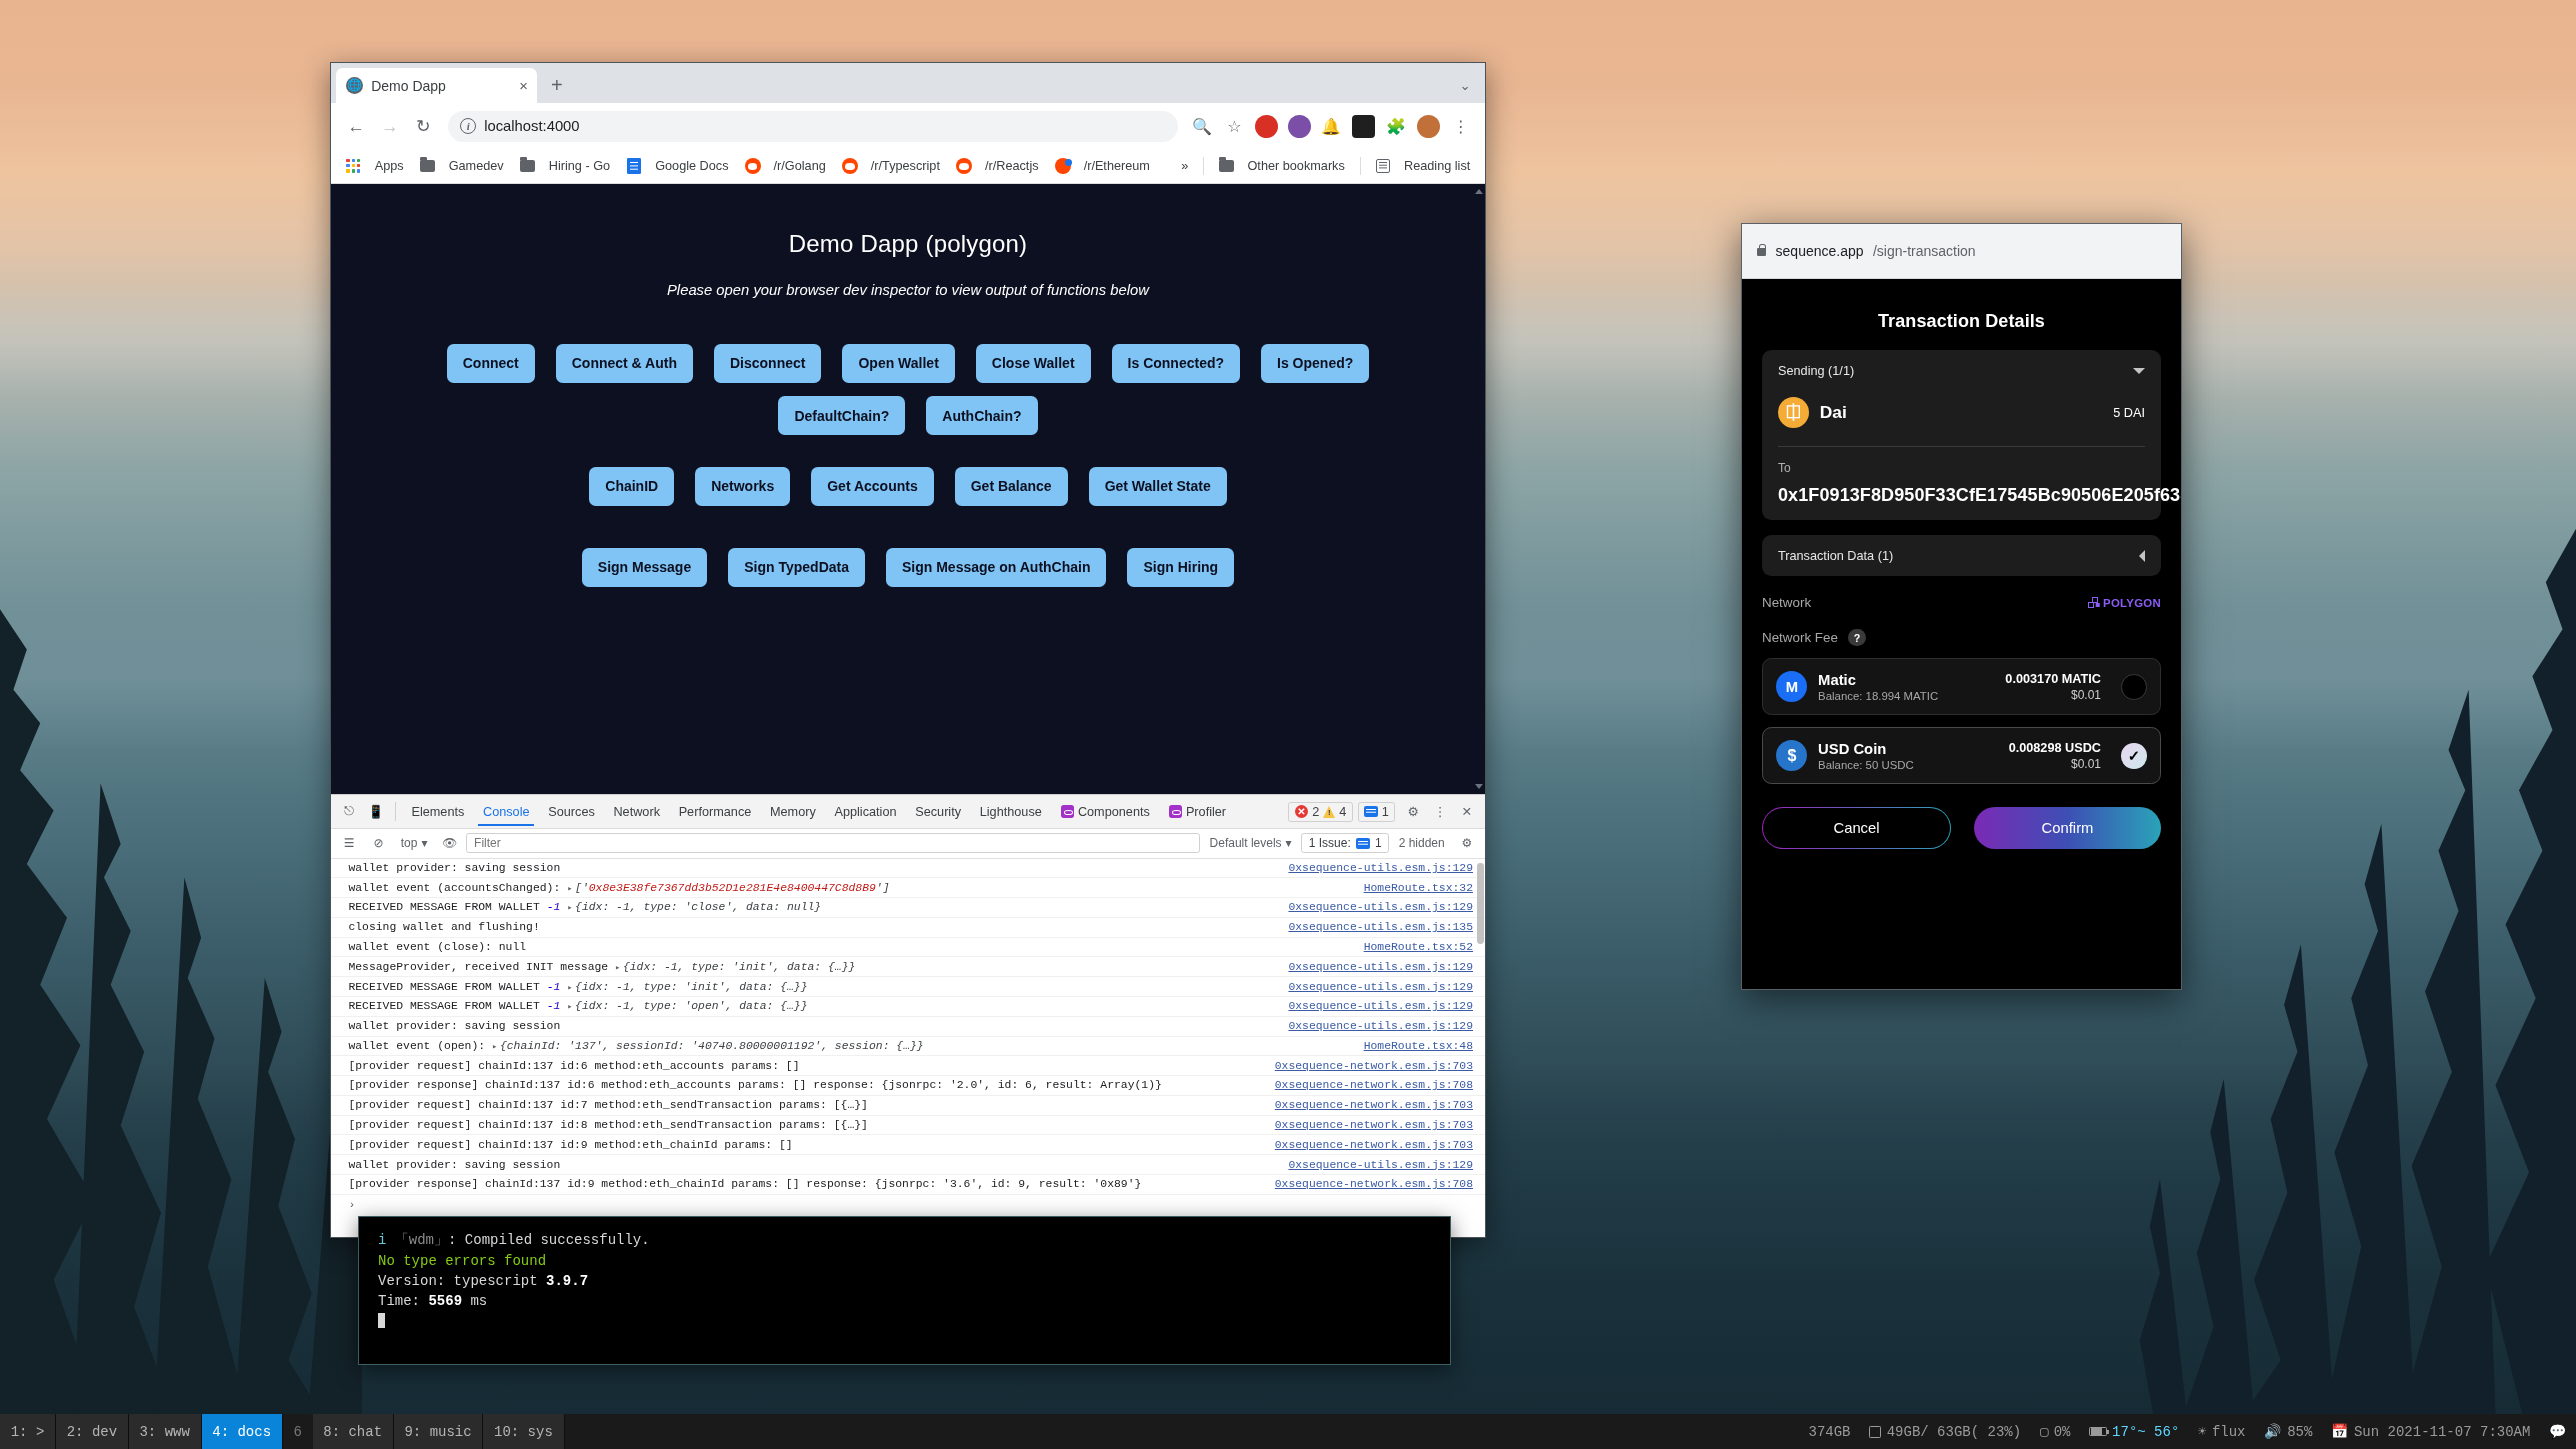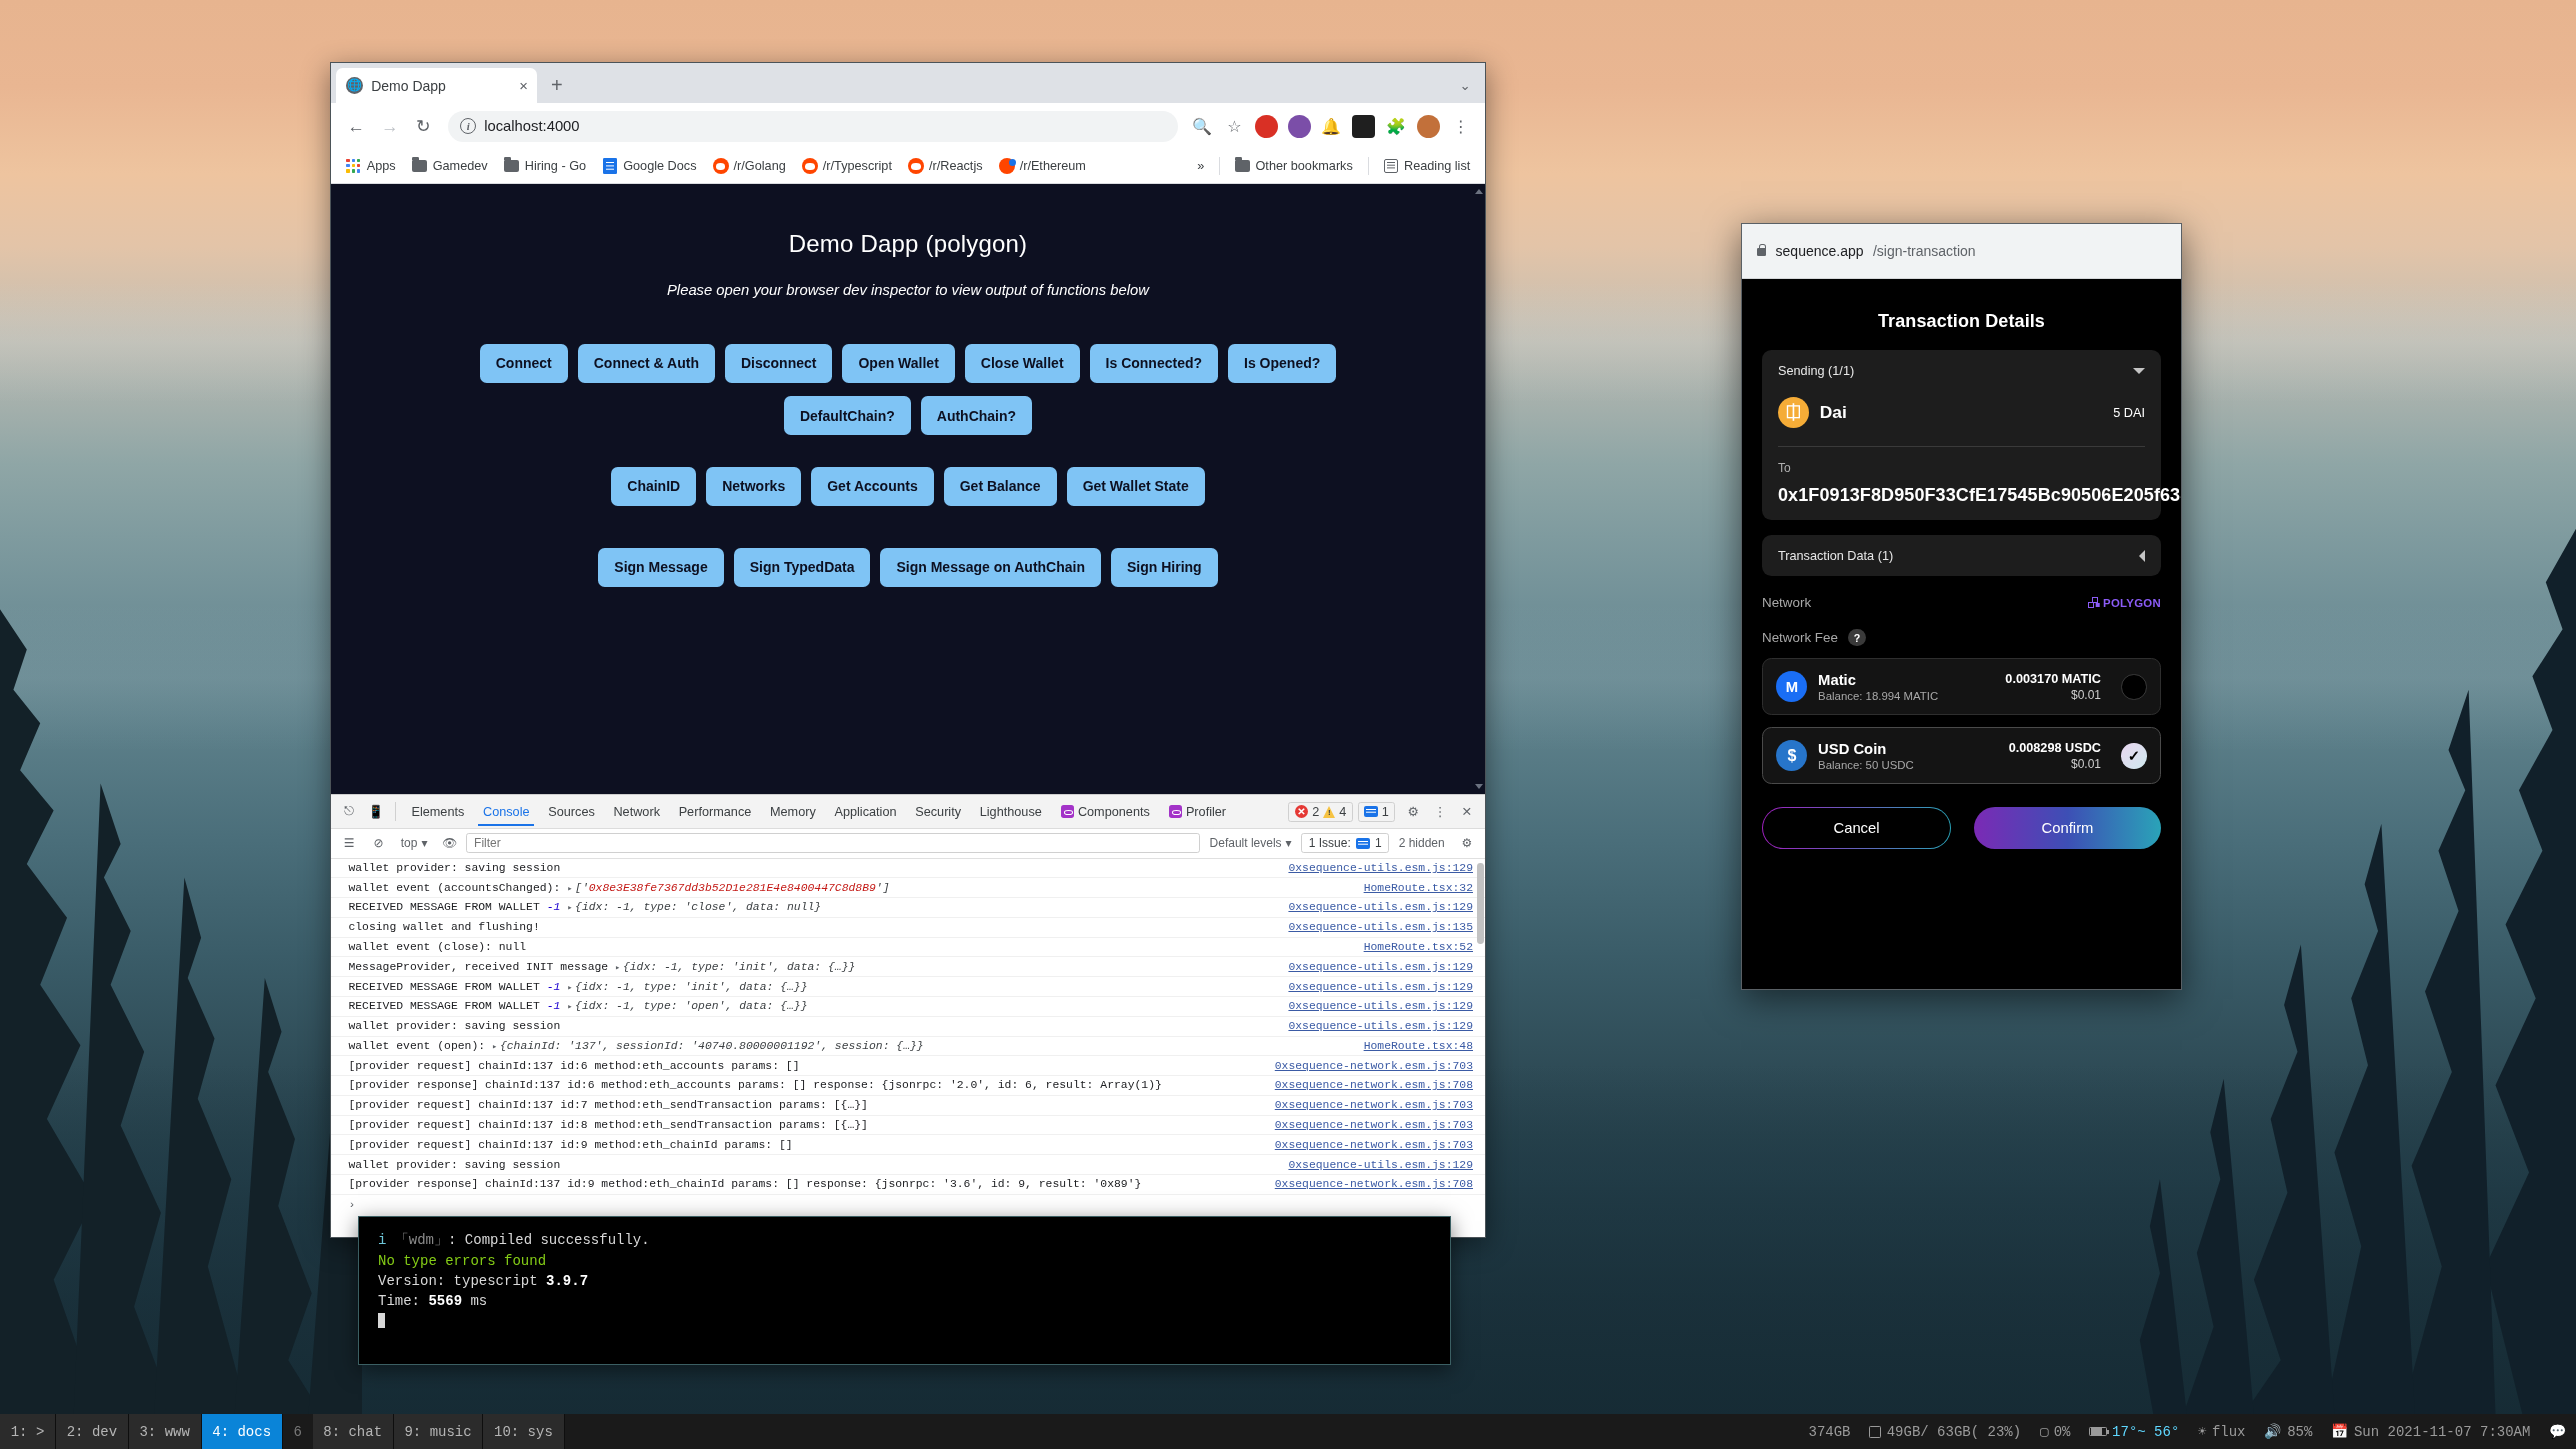--- a/index.html
+++ b/index.html
@@ -107,21 +107,21 @@
     cursor: pointer;
   }
   .ext-ic { width: 23px; height: 23px; border-radius: 50%; flex: none; margin: 0 3.4px; cursor: pointer; }
 
   
   .bookmarks {
     height: 35px; background: #fff; display: flex; align-items: center;
     padding: 0 8px; gap: 2.7px; font-size: 12.7px; color: #3c4043;
     border-bottom: 0.7px solid #dadce0;
   }
-  .bm { display: flex; align-items: center; gap: 5px; padding: 3.4px 6.7px; border-radius: 4px; cursor: pointer; white-space: nowrap; }
+  .bm { display: flex; align-items: center; gap: 13px; padding: 3.4px 6.7px; border-radius: 4px; cursor: pointer; white-space: nowrap; }
   .bm-ic { width: 16px; height: 16px; flex: none; display:flex; align-items:center; justify-content:center; }
   .folder-ic {
     width: 14.8px; height: 11.4px; background: #5f6368; border-radius: 1.3px 2px 2px 2px;
     position: relative;
   }
   .folder-ic::before {
     content:''; position:absolute; top:-3.4px; left:0; width: 6.7px; height: 3.4px;
     background: #5f6368; border-radius: 1.3px 1.3px 0 0;
   }
   .reddit-ic { width: 16px; height: 16px; border-radius: 50%; background: #ff4500; position: relative; }
@@ -162,21 +162,21 @@
     flex: 1; display: flex; flex-direction: column; align-items: center;
     padding-top: 46px; color: #fff;
   }
   .dapp h1 {
     font-size: 24px; font-weight: 400; letter-spacing: 0.2px;
     font-family: "Liberation Sans", sans-serif;
   }
   .dapp .subtitle {
     font-size: 14.8px; font-style: italic; margin-top: 24px; color: #fff; font-weight: 400;
   }
-  .btnrow { display: flex; gap: 10px; justify-content: center; flex-wrap: nowrap; border-radius: 8px; }
+  .btnrow { display: flex; gap: 21px; justify-content: center; flex-wrap: nowrap; border-radius: 8px; }
   .btnrow.r1 { margin-top: 46px; }
   .btnrow.r2 { margin-top: 13.4px; }
   .btnrow.r3 { margin-top: 32px; }
   .btnrow.r4 { margin-top: 42px; }
   .btnrow.r5 { margin-top: 42px; }
   .dbtn {
     background: #7fc4f5; color: #0d1021;
     border: none; border-radius: 6.7px;
     font-size: 14px; font-weight: bold;
     padding: 11.4px 16px; cursor: pointer;

